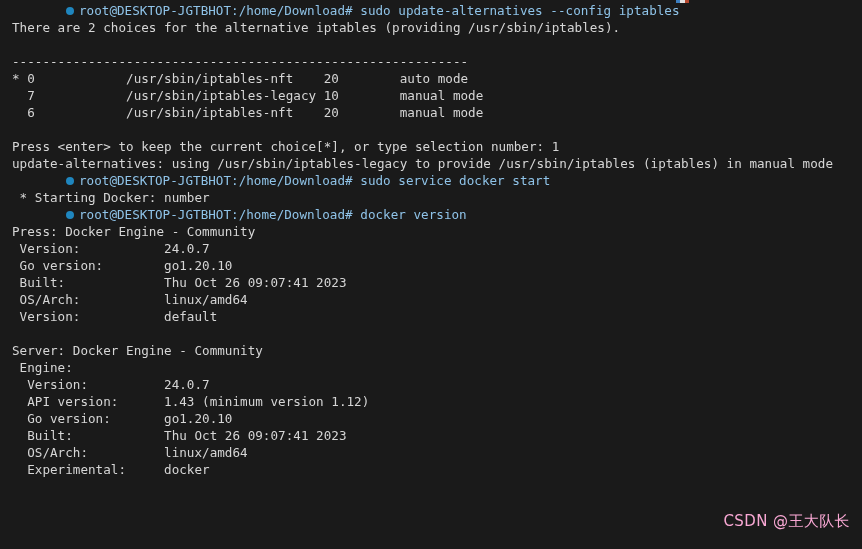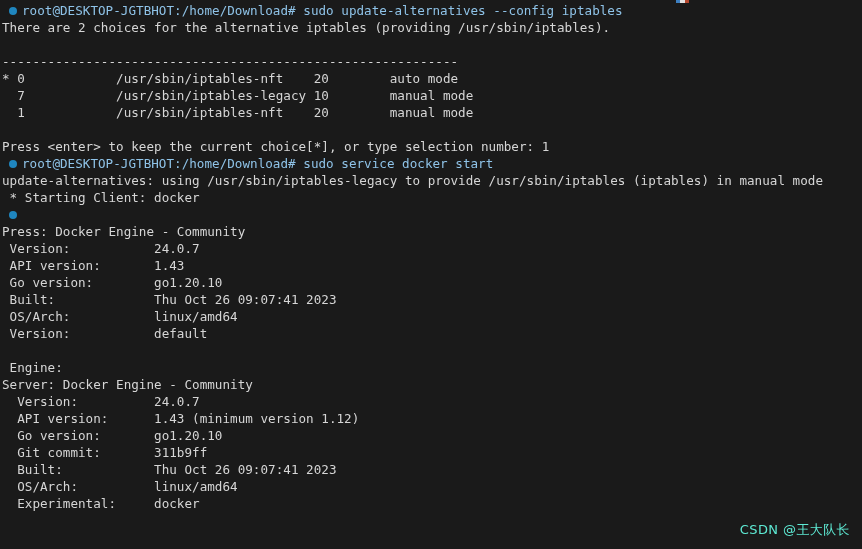--- a/index.html
+++ b/index.html
@@ -28,27 +28,28 @@
     width: 862px;
     padding: 2px 0 0 0;
     box-sizing: border-box;
   }
   .line {
     height: 17px;
     line-height: 17px;
     font-size: 12.6px;
     white-space: pre;
     color: #d6d6d6;
-    padding-left: 2px;
+    padding-left: 12px;
     letter-spacing: 0.02px;
   }
   .line.prompt {
     color: #8fc3e8;
-    padding-left: 4px;
+    padding-left: 16px;
     position: relative;
+    margin-left: 45px;
   }
   .line.prompt .dot {
     display: inline-block;
     width: 8px;
     height: 8px;
     border-radius: 50%;
     background: #1f86bf;
     vertical-align: middle;
     position: relative;
     top: -1px;
@@ -83,24 +84,24 @@
   }
   .topfrag .bit3 {
     position: absolute;
     left: 9px; top: 0;
     width: 4px; height: 3px;
     background: #b5482f;
   }
   .watermark {
     position: absolute;
     right: 12px;
-    bottom: 10px;
+    bottom: 18px;
     font-family: "DejaVu Sans", "Liberation Sans", sans-serif;
-    font-size: 13px;
-    color: #5eead4;
+    font-size: 15px;
+    color: #f9a8d4;
     letter-spacing: 0.4px;
     white-space: pre;
   }
 </style>
 </head>
 <body>
 
 <div id="terminal">
 
   <div class="topfrag">
@@ -109,41 +110,39 @@
     <div class="bit3"></div>
   </div>
 
   <div class="screen" id="screen">
       <div class="line prompt"><span class="dot"></span><span class="ptext">root@DESKTOP-JGTBHOT:/home/Download# sudo update-alternatives --config iptables</span></div>
       <div class="line output">There are 2 choices for the alternative iptables (providing /usr/sbin/iptables).</div>
       <div class="line blank"> </div>
       <div class="line output">------------------------------------------------------------</div>
       <div class="line output">* 0            /usr/sbin/iptables-nft    20        auto mode</div>
       <div class="line output">  7            /usr/sbin/iptables-legacy 10        manual mode</div>
-      <div class="line output">  1            /usr/sbin/iptables-nft    20        manual mode</div>
+      <div class="line output">  6            /usr/sbin/iptables-nft    20        manual mode</div>
       <div class="line blank"> </div>
       <div class="line output">Press &lt;enter&gt; to keep the current choice[*], or type selection number: 1</div>
+      <div class="line output">update-alternatives: using /usr/sbin/iptables-legacy to provide /usr/sbin/iptables (iptables) in manual mode</div>
       <div class="line prompt"><span class="dot"></span><span class="ptext">root@DESKTOP-JGTBHOT:/home/Download# sudo service docker start</span></div>
-      <div class="line output">update-alternatives: using /usr/sbin/iptables-legacy to provide /usr/sbin/iptables (iptables) in manual mode</div>
-      <div class="line output"> * Starting Client: docker</div>
-      <div class="line prompt"><span class="dot"></span></div>
+      <div class="line output"> * Starting Docker: number</div>
+      <div class="line prompt"><span class="dot"></span><span class="ptext">root@DESKTOP-JGTBHOT:/home/Download# docker version</span></div>
       <div class="line output">Press: Docker Engine - Community</div>
       <div class="line output"> Version:           24.0.7</div>
-      <div class="line output"> API version:       1.43</div>
       <div class="line output"> Go version:        go1.20.10</div>
       <div class="line output"> Built:             Thu Oct 26 09:07:41 2023</div>
       <div class="line output"> OS/Arch:           linux/amd64</div>
       <div class="line output"> Version:           default</div>
       <div class="line blank"> </div>
+      <div class="line output">Server: Docker Engine - Community</div>
       <div class="line output"> Engine:</div>
-      <div class="line output">Server: Docker Engine - Community</div>
       <div class="line output">  Version:          24.0.7</div>
       <div class="line output">  API version:      1.43 (minimum version 1.12)</div>
       <div class="line output">  Go version:       go1.20.10</div>
-      <div class="line output">  Git commit:       311b9ff</div>
       <div class="line output">  Built:            Thu Oct 26 09:07:41 2023</div>
       <div class="line output">  OS/Arch:          linux/amd64</div>
       <div class="line output">  Experimental:     docker</div>
     </div>
 
   <div class="watermark">CSDN @王大队长</div>
 
 </div>
 
 </body></html>

